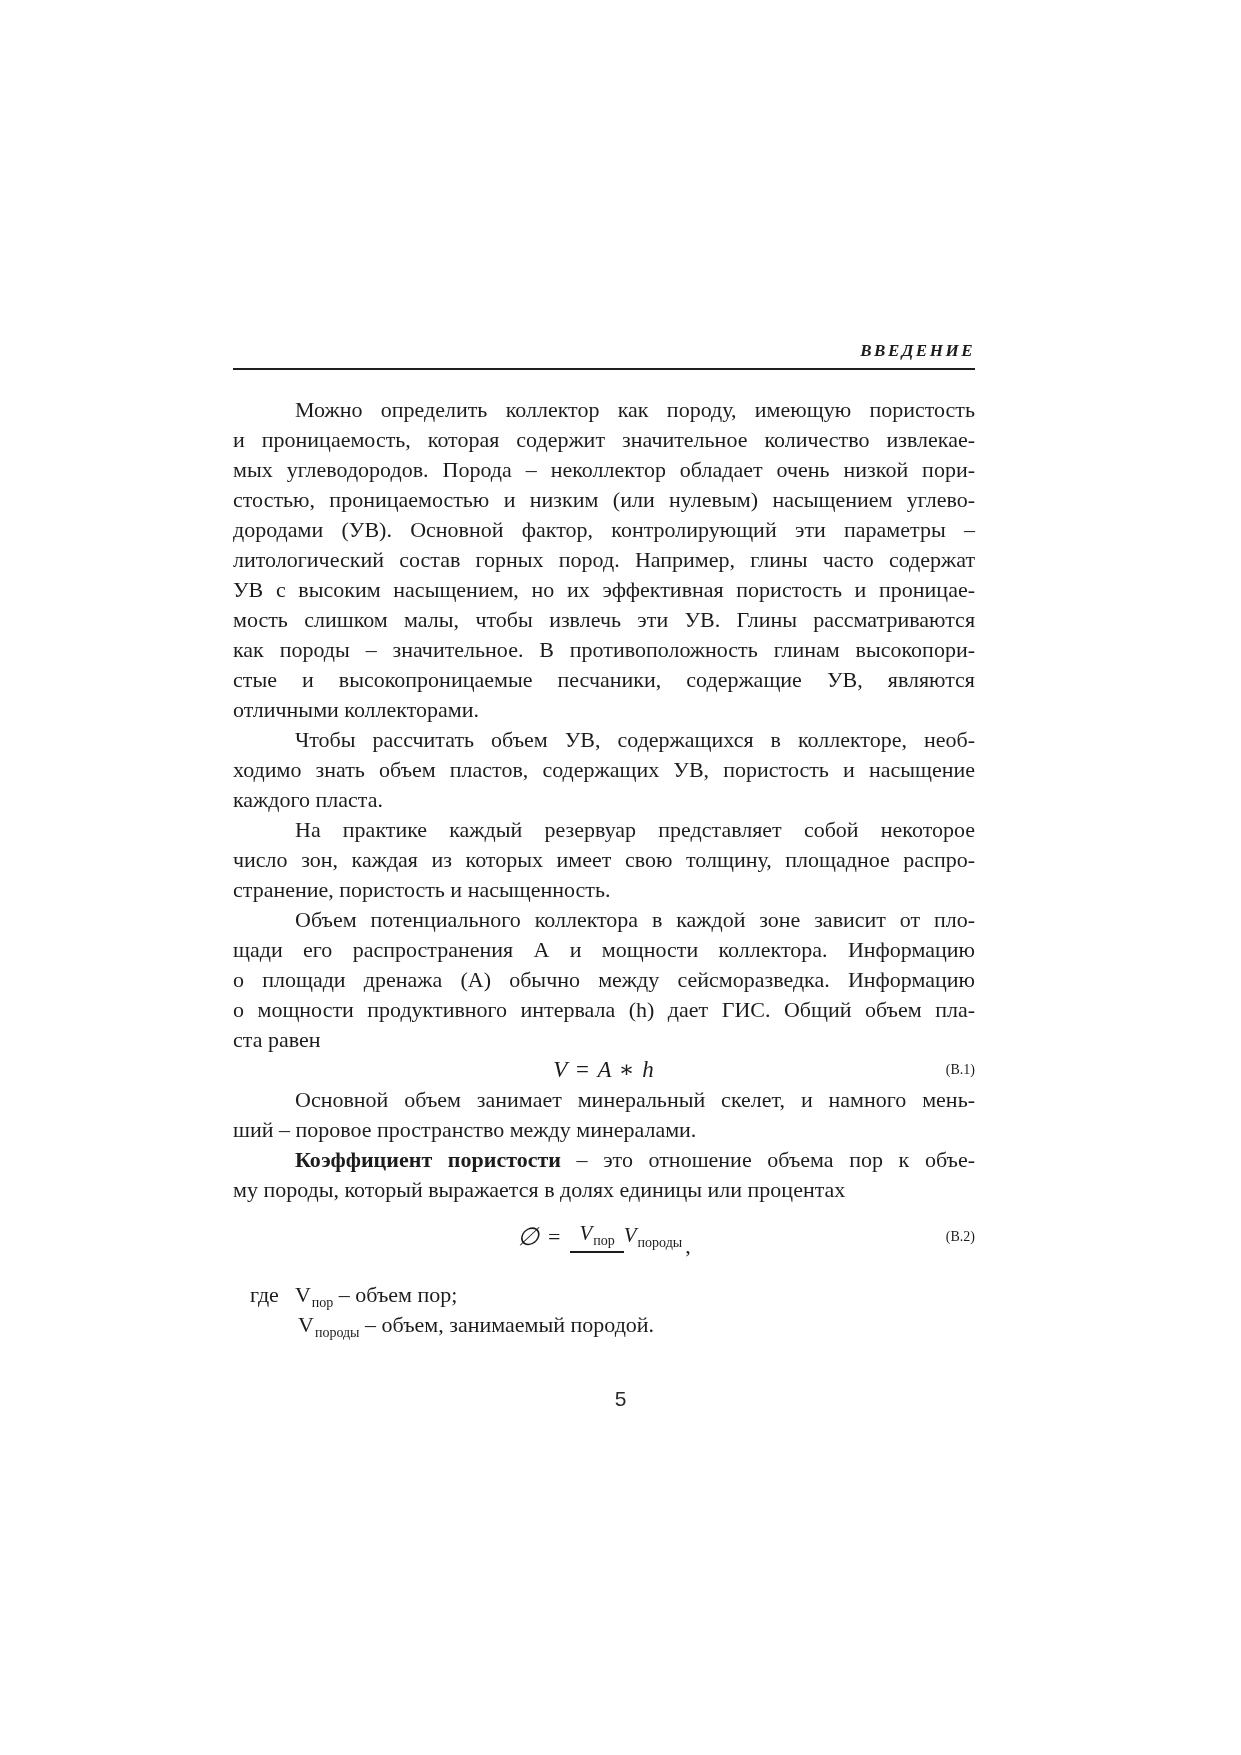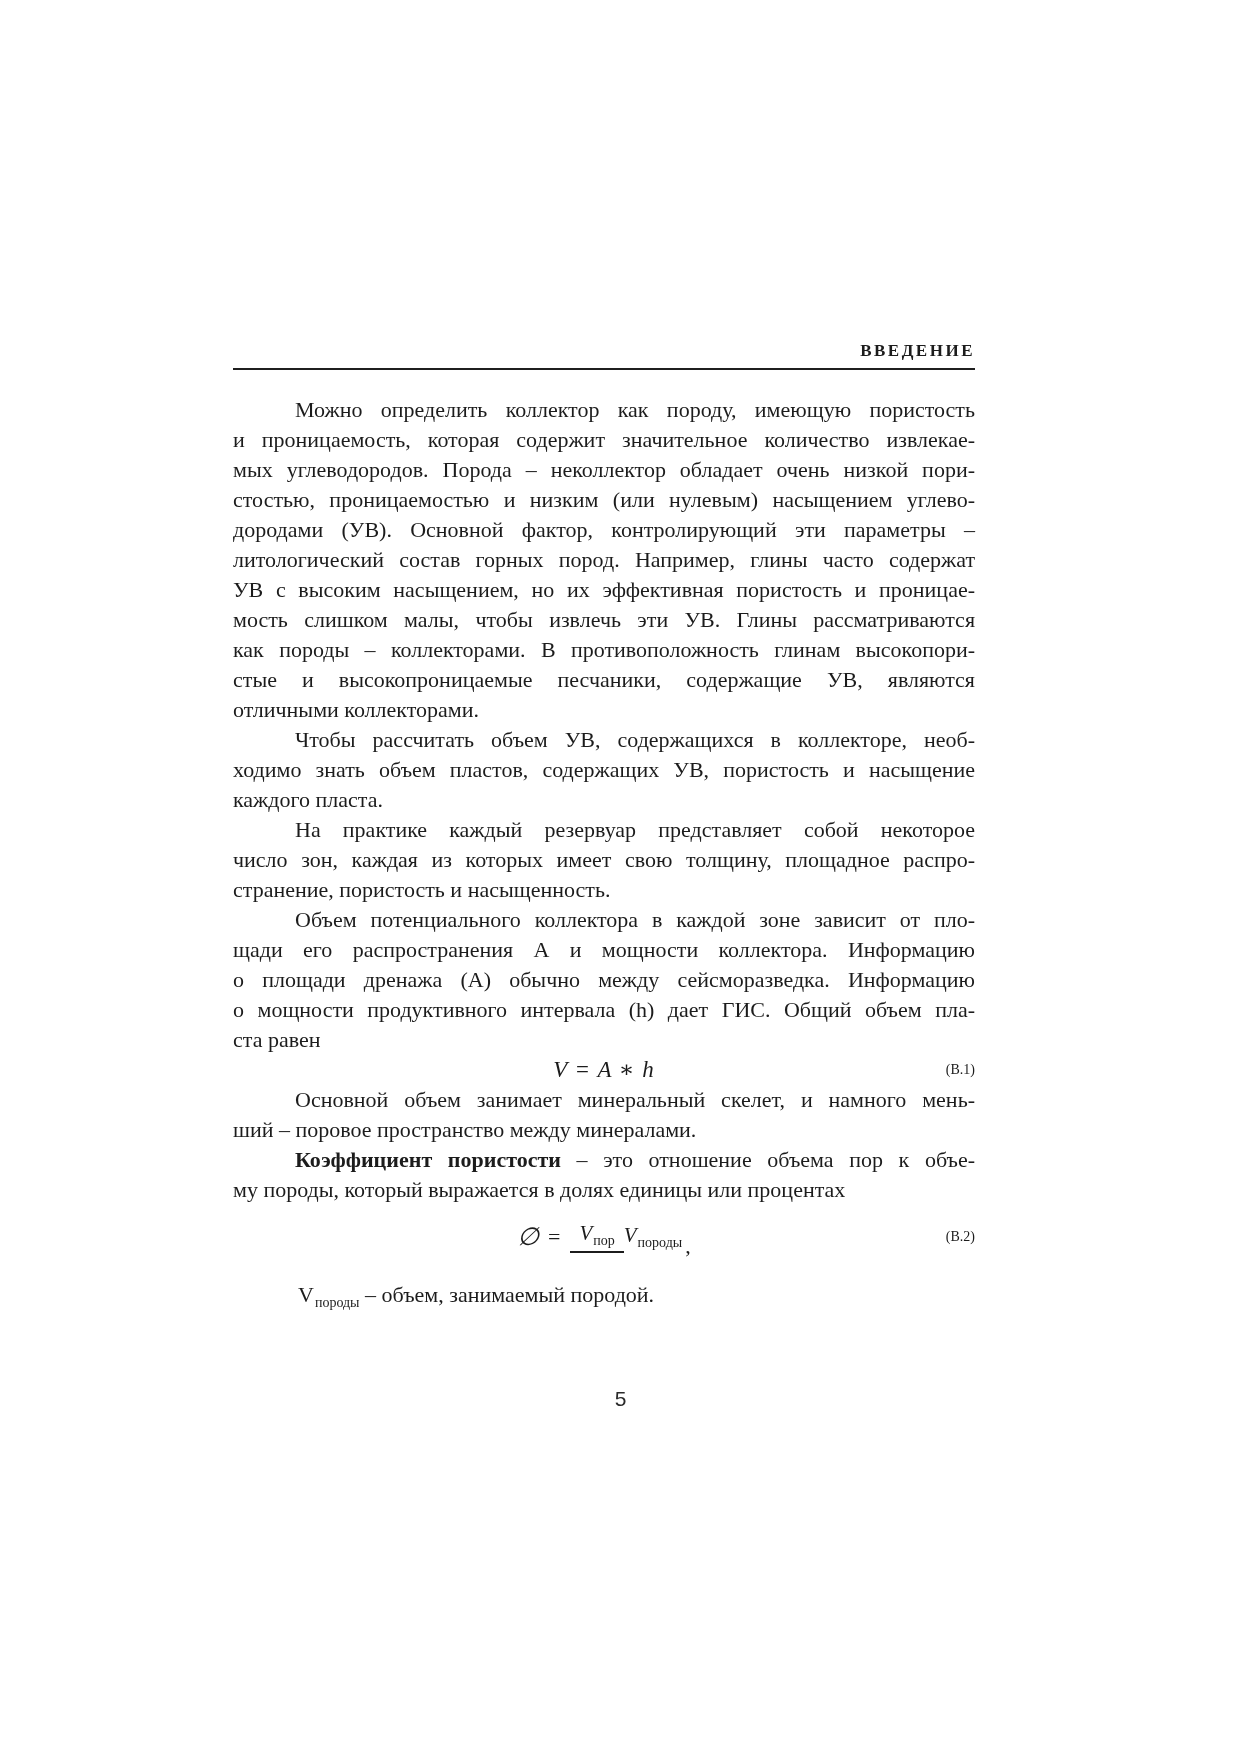--- a/index.html
+++ b/index.html
@@ -4,21 +4,21 @@
 <style>
   html, body { margin:0; padding:0; background:#ffffff; }
   .sheet {
     position:relative; width:1241px; height:1755px; background:#ffffff;
     color:#1c1c1c; font-family:"Liberation Serif", "DejaVu Serif", serif;
     overflow:hidden;
   }
   .column { position:absolute; left:233px; top:341px; width:742px; }
   .running-head {
     font-size:17px; font-weight:700; letter-spacing:2.5px;
-    text-align:right; padding-bottom:7px; border-bottom:2px solid #1f1f1f;
+    text-align:right; padding-bottom:7px; border-bottom:2px solid #1f1f1f;font-style:italic;
   }
   .text { margin-top:25px; font-size:22px; line-height:30px; }
   .ln { height:30px; }
   .j { text-align:justify; text-align-last:justify; }
   .last { text-align:left; }
   .ind { padding-left:62px; }
   .bi { font-weight:700; }
   .formula-row { position:relative; height:30px; line-height:30px; }
   .f1-body { text-align:center; font-style:italic; font-size:23px; letter-spacing:1px; }
   .f-label { position:absolute; right:0; top:0; bottom:0; font-style:normal; font-size:14px; letter-spacing:0; }
@@ -54,21 +54,21 @@
 
     <div class="text">
       <div class="ln j ind">Можно определить коллектор как породу, имеющую пористость</div>
       <div class="ln j">и проницаемость, которая содержит значительное количество извлекае-</div>
       <div class="ln j">мых углеводородов. Порода – неколлектор обладает очень низкой пори-</div>
       <div class="ln j">стостью, проницаемостью и низким (или нулевым) насыщением углево-</div>
       <div class="ln j">дородами (УВ). Основной фактор, контролирующий эти параметры –</div>
       <div class="ln j">литологический состав горных пород. Например, глины часто содержат</div>
       <div class="ln j">УВ с высоким насыщением, но их эффективная пористость и проницае-</div>
       <div class="ln j">мость слишком малы, чтобы извлечь эти УВ. Глины рассматриваются</div>
-      <div class="ln j">как породы – коллекторами. В противоположность глинам высокопори-</div>
+      <div class="ln j">как породы – значительное. В противоположность глинам высокопори-</div>
       <div class="ln j">стые и высокопроницаемые песчаники, содержащие УВ, являются</div>
       <div class="ln last">отличными коллекторами.</div>
       <div class="ln j ind">Чтобы рассчитать объем УВ, содержащихся в коллекторе, необ-</div>
       <div class="ln j">ходимо знать объем пластов, содержащих УВ, пористость и насыщение</div>
       <div class="ln last">каждого пласта.</div>
       <div class="ln j ind">На практике каждый резервуар представляет собой некоторое</div>
       <div class="ln j">число зон, каждая из которых имеет свою толщину, площадное распро-</div>
       <div class="ln last">странение, пористость и насыщенность.</div>
       <div class="ln j ind">Объем потенциального коллектора в каждой зоне зависит от пло-</div>
       <div class="ln j">щади его распространения А и мощности коллектора. Информацию</div>
@@ -93,20 +93,23 @@
           <span class="frac">
             <span class="num"><span class="it">V</span><span class="s">пор</span></span>
             <span class="den"><span class="it">V</span><span class="s">породы</span></span>
           </span>
           <span class="comma">,</span>
         </div>
         <div class="f-label">(В.2)</div>
       </div>
 
       <div class="defs">
+        <div class="def-ln">
+          <span class="where">где</span><span><span>V</span><span class="s">пор</span></span><span> – объем пор;</span>
+        </div>
         <div class="def-ln def-ln2">
           <span><span>V</span><span class="s">породы</span></span><span> – объем, занимаемый породой.</span>
         </div>
       </div>
     </div>
   </div>
 
   <div class="page-num">5</div>
 </div>
 

